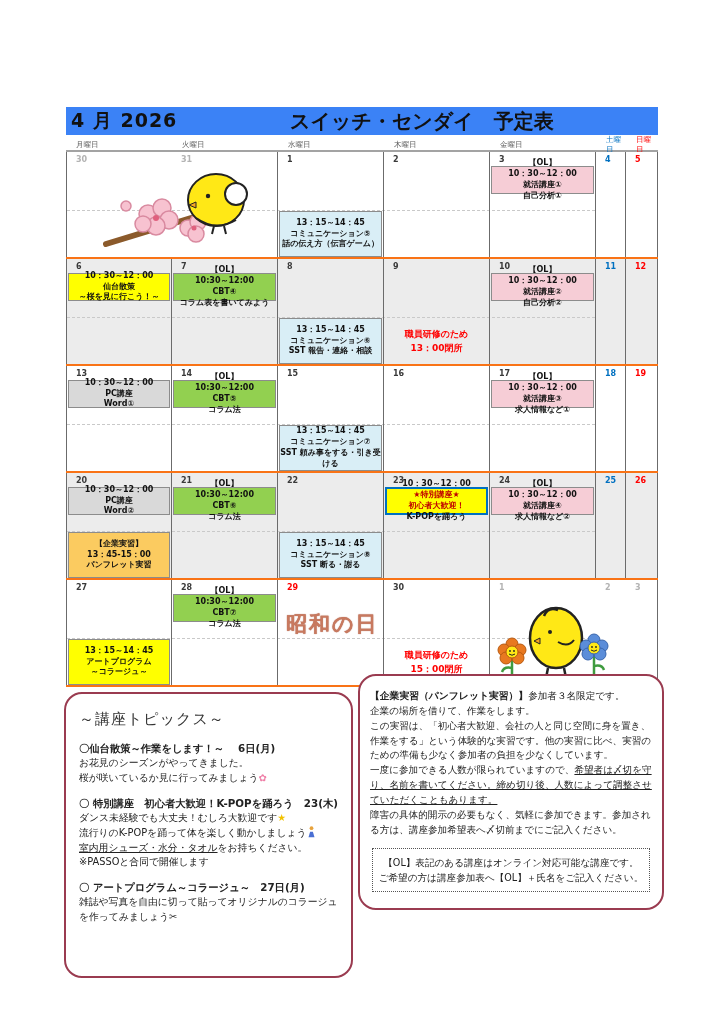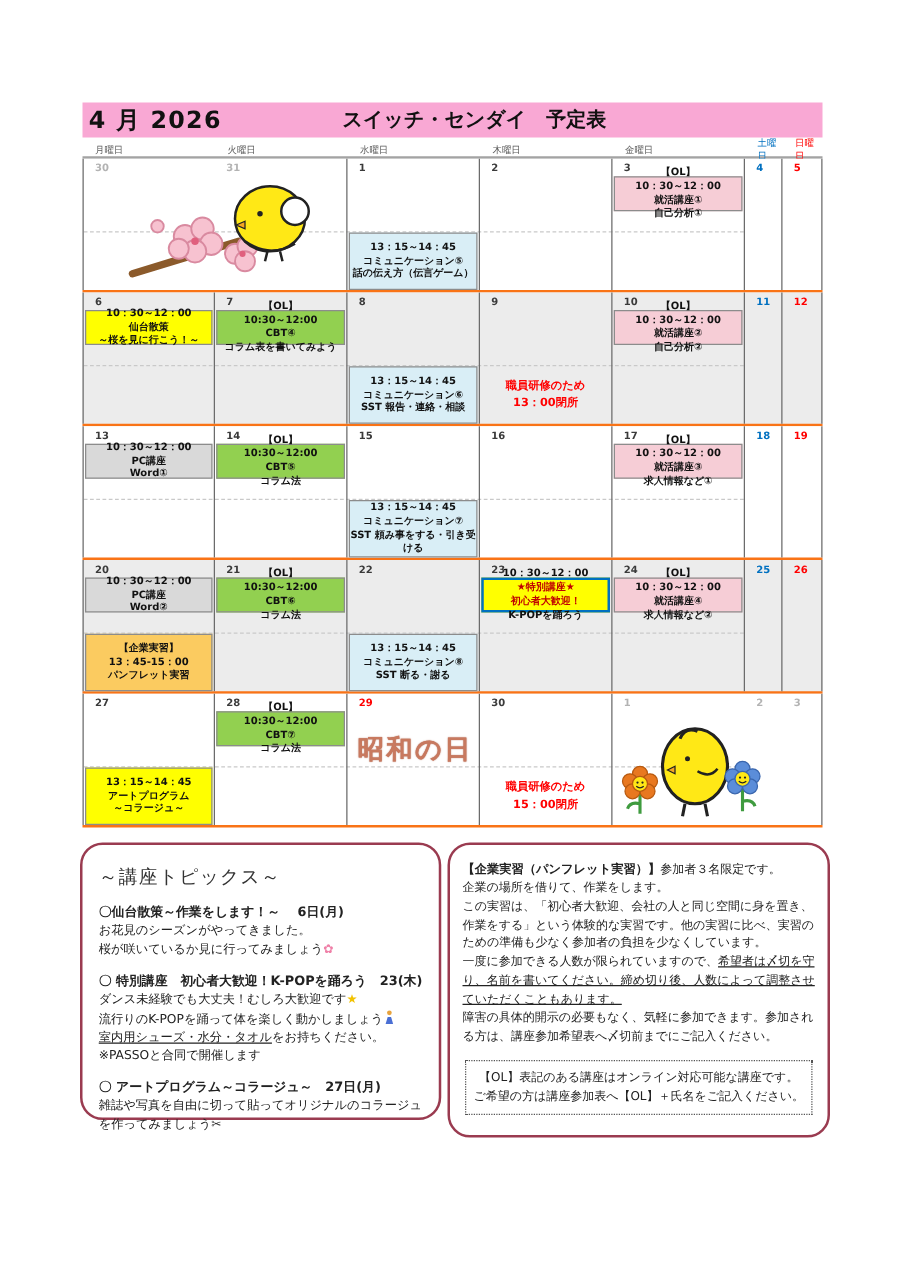--- a/index.html
+++ b/index.html
@@ -1,22 +1,22 @@
 <!DOCTYPE html>
 <html><head>
 <meta charset="utf-8">
 <style>
   * { margin:0; padding:0; box-sizing:border-box; }
   body { background:#fff; }
   .page { position:relative; width:724px; height:1024px; background:#ffffff;
           font-family:"DejaVu Sans","Liberation Sans",sans-serif; color:#222; overflow:hidden; }
   .calendar { position:absolute; left:66px; top:82px; width:592px; }
-  .titlebar { height:28px; background:#f9a8d4; position:relative; display:flex; align-items:center; }
+  .titlebar { height:28px; background:#3b82f6; position:relative; display:flex; align-items:center;margin-top:25px; }
   .month-title { font-size:19px; font-weight:bold; color:#111; padding-left:5px; letter-spacing:1px; }
-  .main-title { position:absolute; left:208px; font-size:16px; font-weight:bold; color:#111; }
+  .main-title { position:absolute; left:224px; font-size:20px; font-weight:bold; color:#111; }
   .weekday-row { display:grid; grid-template-columns:106px 106px 106px 106px 106px 30px 32px;
                  height:17px; border-bottom:2px solid #a3a3a3; }
   .weekday-row span { font-size:7.5px; color:#595959; align-self:center; padding-left:10px; }
   .weekday-row span.sat { color:#0070c0; }
   .weekday-row span.sun { color:#ff0000; }
   .week { display:grid; grid-template-columns:106px 106px 106px 106px 106px 30px 32px;
           height:107px; border-bottom:2px solid #f97316; position:relative; background:#fff; }
   .week.alt { background:#ececec; }
   .midline { position:absolute; left:1px; width:528px; top:58px; border-top:1px dashed #c9c9c9; }
   .cell { position:relative; border-right:1px solid #6b6b6b; }
@@ -40,21 +40,21 @@
   .ev.kpop   { background:#ffff00; border:2px solid #0070c0; flex-direction:column; }
   .ev.kpop .red { color:#c00000; white-space:pre-line; }
   .closure { width:100%; height:100%; display:flex; align-items:center; justify-content:center;
              text-align:center; color:#ff0000; font-weight:bold; font-size:9px;
              line-height:1.6; white-space:pre-line; }
   .showa { position:absolute; left:8px; top:30px; font-size:21px; font-weight:bold;
            color:#c8795f; text-shadow:0 0 1px #a85a42; letter-spacing:2px; }
   .illus { position:absolute; }
   
   .box { position:absolute; border:2px solid #9a3b50; border-radius:18px; background:#fff; }
-  .box.left  { left:64px;  top:674px; width:289px; height:222px; padding:16px 13px; }
+  .box.left  { left:64px;  top:692px; width:289px; height:286px; padding:16px 13px; }
   .box.right { left:358px; top:674px; width:306px; height:236px; padding:12px 10px; }
   .topics-title { font-size:15px; color:#333; margin-bottom:12px; letter-spacing:1px; }
   .tsec { margin-bottom:10px; font-size:9.8px; line-height:1.5; }
   .tsec .head { font-weight:bold; font-size:10.3px; }
   .u { text-decoration:underline; }
   .flower-ic { color:#ef7fa7; } .star-ic { color:#f2c200; } .scissors-ic { color:#333; }
   .person-ic svg { vertical-align:-2px; }
   .intern { font-size:9.6px; line-height:1.55; color:#222; }
   .intern b { font-size:9.8px; }
   .olnote { border:1.6px dotted #555; margin:10px 2px 0 2px; padding:6px 2px;

